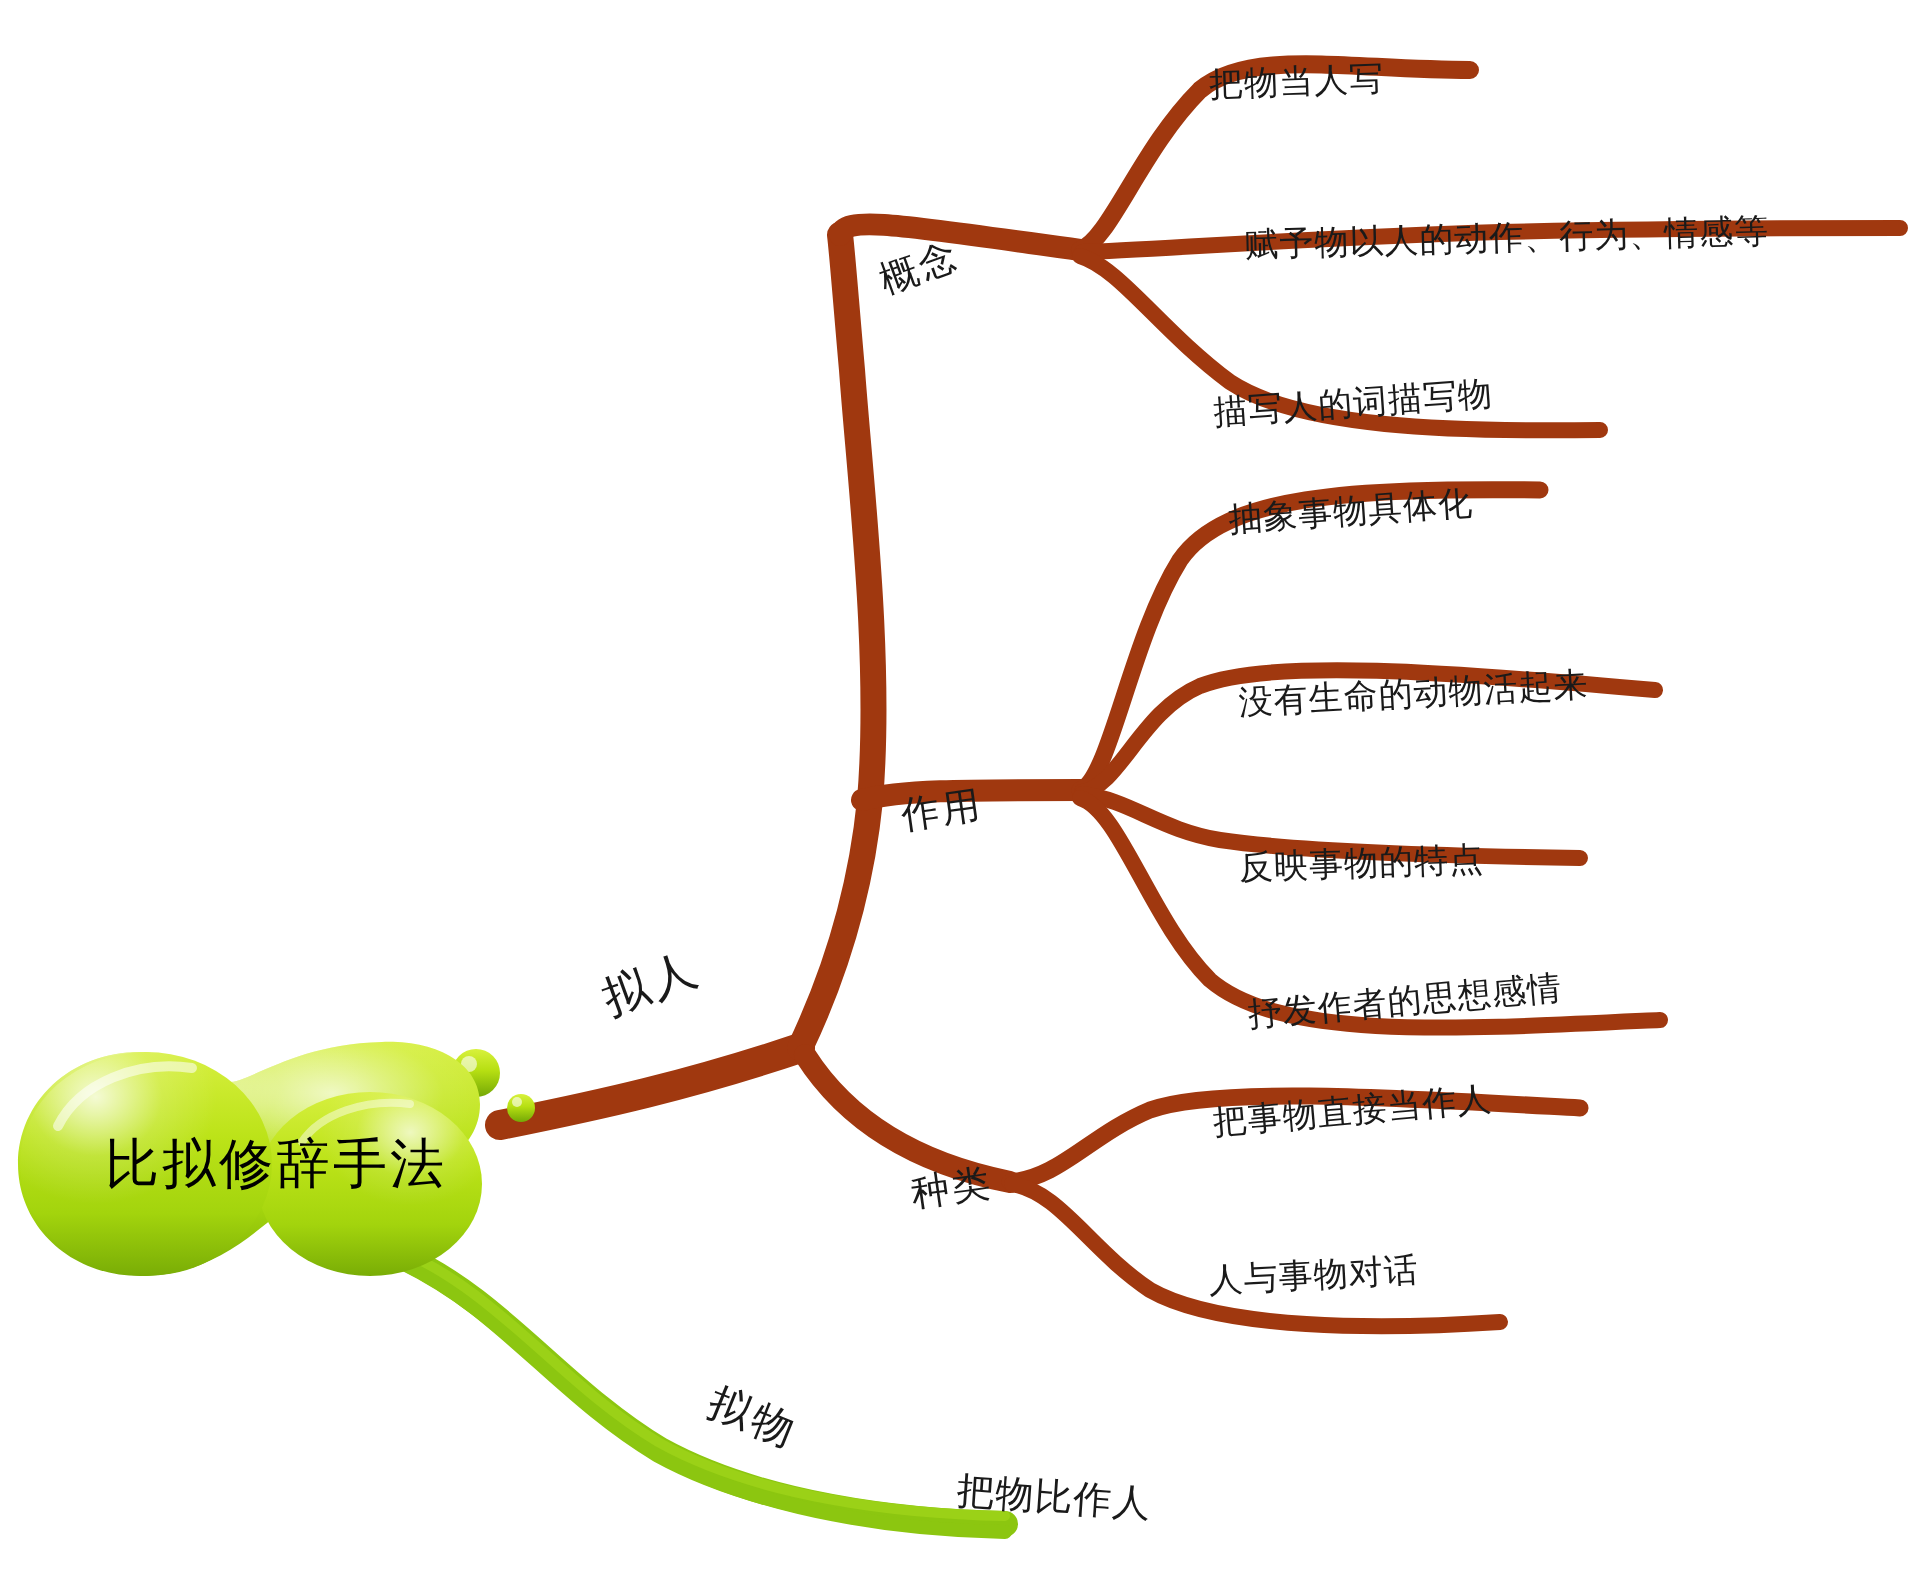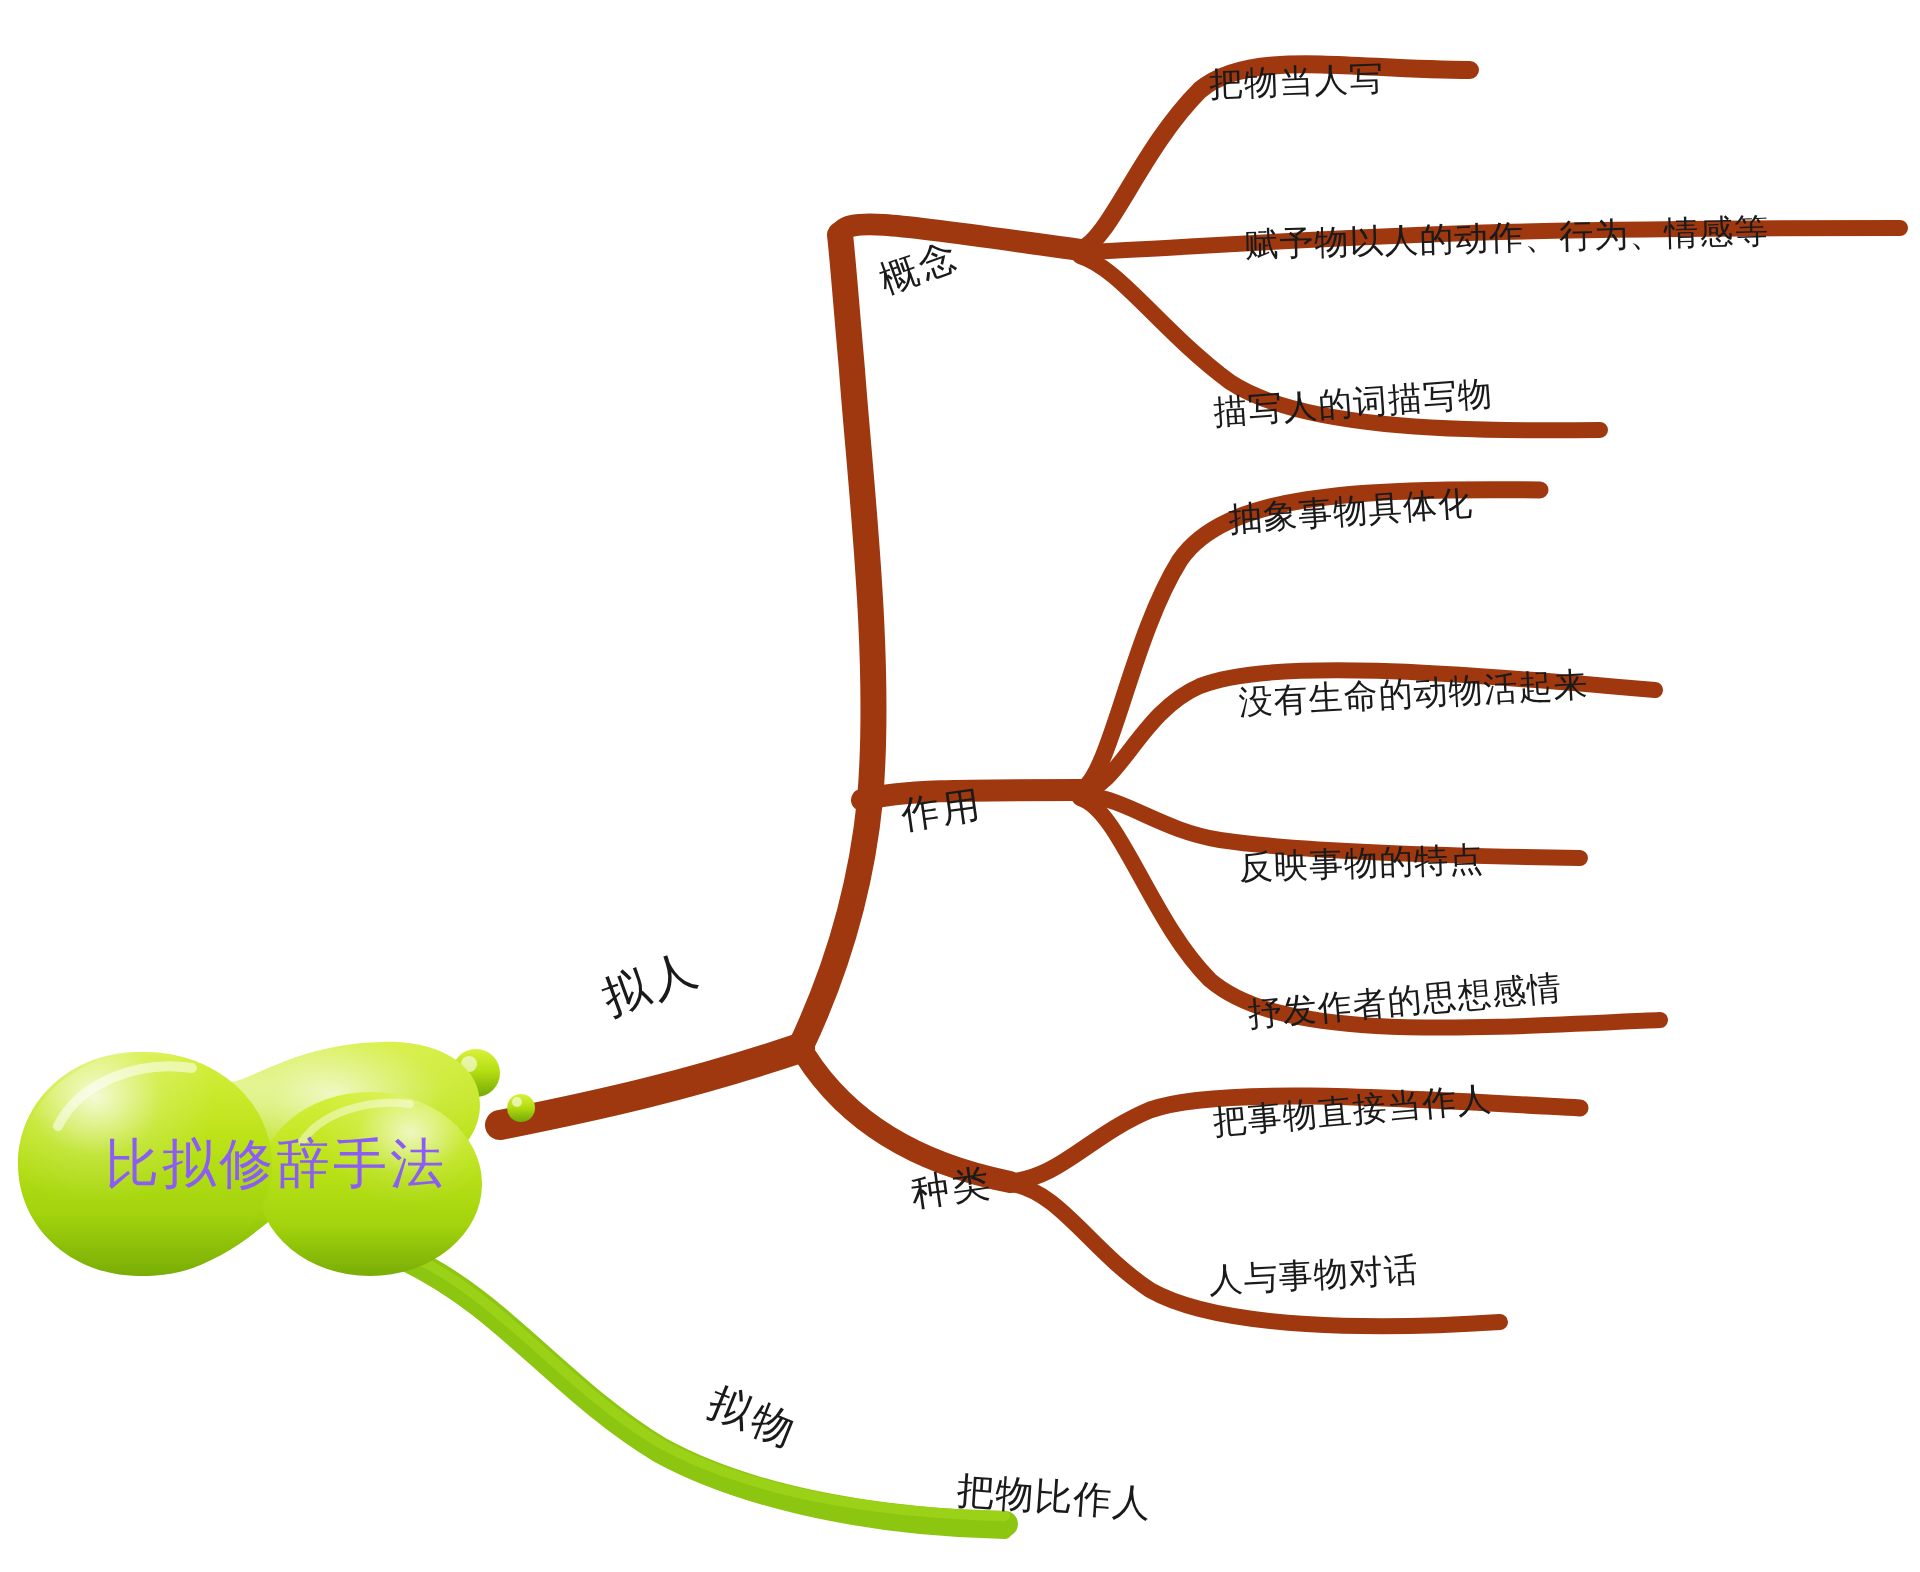--- a/index.html
+++ b/index.html
@@ -46,21 +46,21 @@
     top: 0;
     width: 560px;
     height: 260px;
     display: flex;
     align-items: center;
     justify-content: flex-start;
     padding-left: 95px;
     box-sizing: border-box;
     font-size: 54px;
     letter-spacing: 3px;
-    color: #8b5cf6;
+    color: #000000;
     font-family: "Liberation Serif", "DejaVu Serif", serif;
     z-index: 6;
     pointer-events: none;
   }
 
   
   .node-label {
     position: absolute;
     white-space: nowrap;
     color: #1a1a1a;

